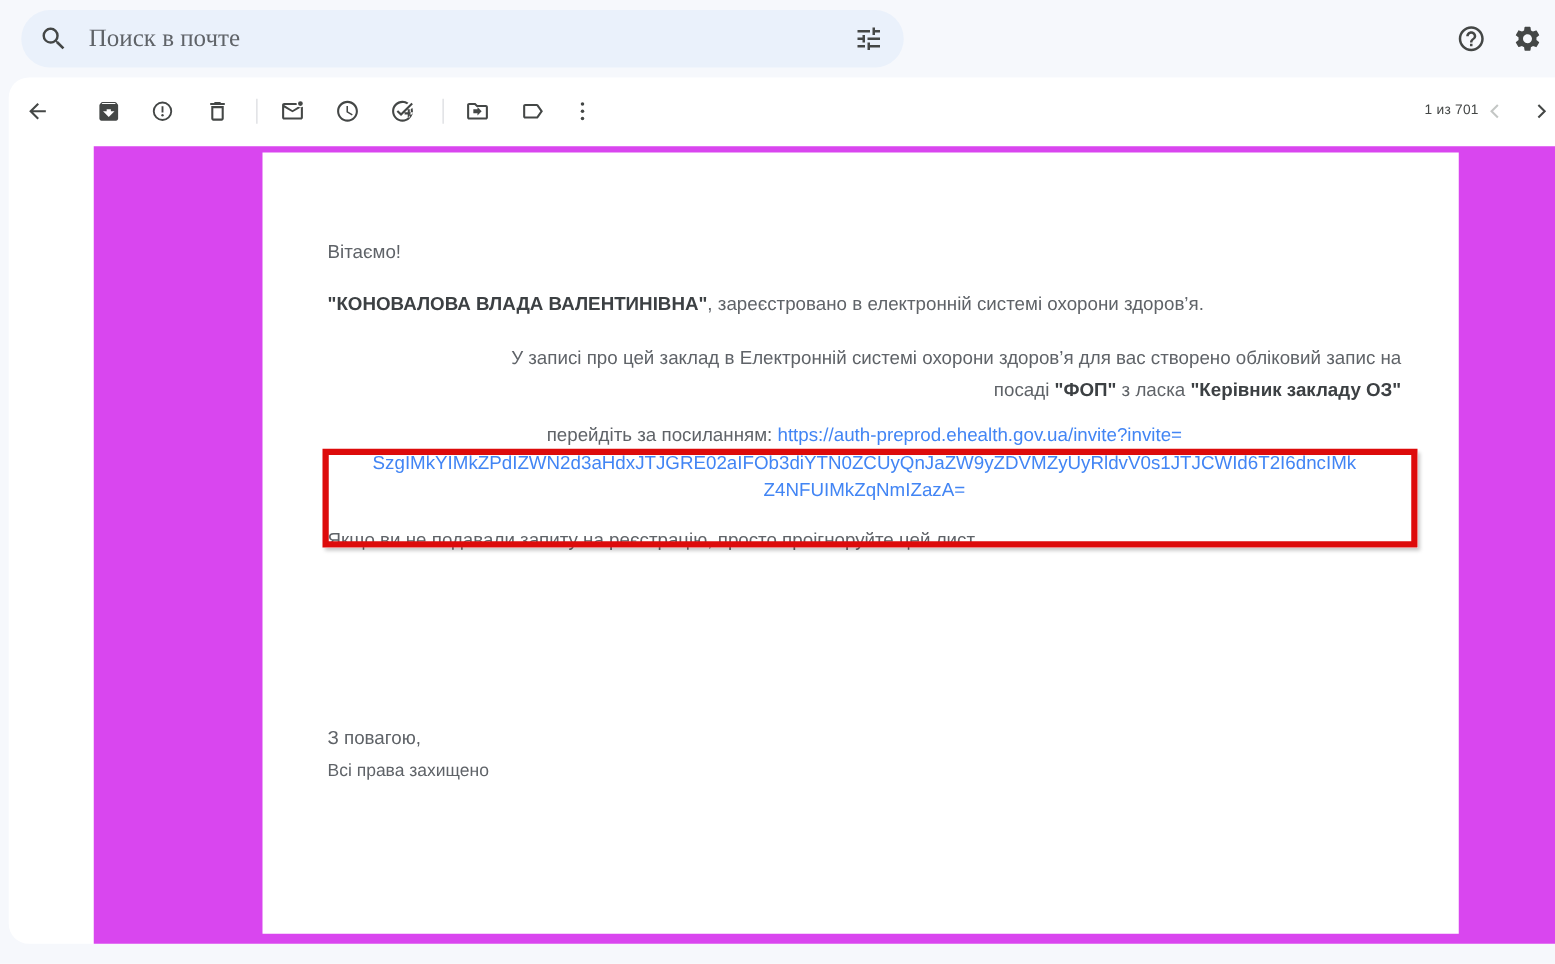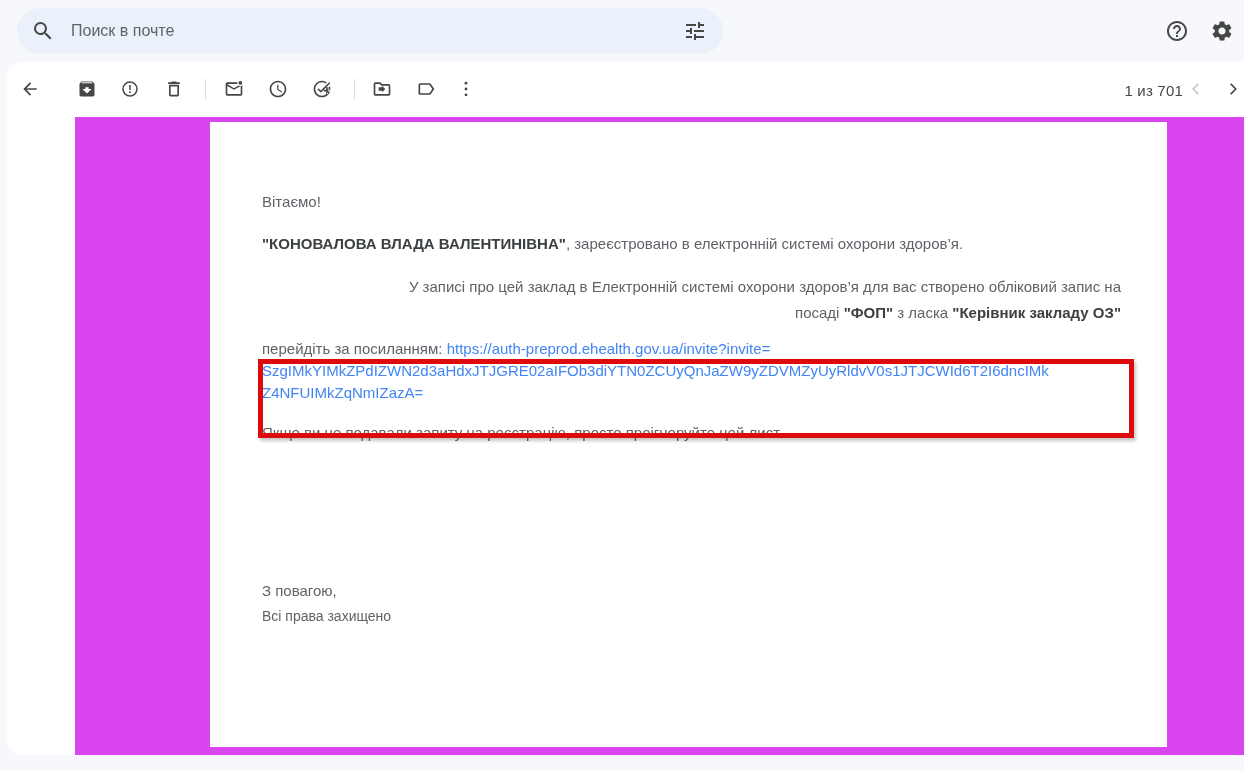--- a/index.html
+++ b/index.html
@@ -10,43 +10,43 @@
     -webkit-font-smoothing:antialiased;
   }
   
   .search-bar{
     position:absolute;left:17px;top:8px;width:706px;height:46px;
     background:#eaf1fb;border-radius:24px;display:flex;align-items:center;
   }
   .search-bar .lead-icon{margin-left:14px;width:24px;height:24px;flex:0 0 auto;cursor:pointer;}
   .search-input{
     flex:1;border:none;outline:none;background:transparent;
-    margin-left:14px;font-size:16px;color:#202124;
-    font-family:Liberation Sans, sans-serif;
+    margin-left:14px;font-size:20px;color:#202124;
+    font-family:Liberation Serif, serif;
   }
   .search-input::placeholder{color:#5f6368;opacity:1;}
   .search-bar .trail-icon{margin-right:16px;width:24px;height:24px;flex:0 0 auto;cursor:pointer;}
   .hdr-btn{position:absolute;top:19px;width:24px;height:24px;cursor:pointer;}
   .hdr-help{left:1165px;}
   .hdr-gear{left:1210px;}
   
   .mail-surface{
     position:absolute;left:7px;top:62px;width:1237px;height:693px;
     background:#ffffff;border-radius:16px 0 0 16px;
   }
   .toolbar{position:absolute;left:0;top:0;right:0;height:55px;}
   .tb-btn{
     position:absolute;top:7px;width:40px;height:40px;border-radius:50%;
     display:flex;align-items:center;justify-content:center;cursor:pointer;
   }
   .tb-btn svg{width:20px;height:20px;fill:#444746;}
   .tb-divider{position:absolute;top:17px;width:1px;height:20px;background:#dadce0;}
   .pager-count{
     position:absolute;left:1112px;top:20px;width:64px;text-align:right;
-    font-size:15px;color:#444746;letter-spacing:.2px;
+    font-size:11px;color:#444746;letter-spacing:.2px;
   }
   .pager-btn{position:absolute;top:9px;width:36px;height:36px;border-radius:50%;
     display:flex;align-items:center;justify-content:center;cursor:pointer;}
   .pager-btn svg{width:22px;height:22px;fill:none;stroke-width:1.8;}
   .pager-prev{left:1171px;}
   .pager-prev svg{stroke:#c4c7c5;}
   .pager-next{left:1208px;}
   .pager-next svg{stroke:#444746;}
   
   .email-bg{
@@ -62,21 +62,21 @@
     font-size:15px;line-height:26px;color:#5f6368;
   }
   .email-content p{margin:0;}
   .p-registered{margin-top:16px !important;}
   .p-account{margin-top:17px !important;text-align:right;}
   .p-confirm{margin-top:12px !important;}
   .p-order{margin-top:20px !important;}
   .p-ignore{margin-top:16px !important;}
   .b{font-weight:bold;color:#3c4043;}
   a.body-link{color:#4285f4;text-decoration:none;cursor:pointer;}
-  .link-wrap{line-height:22px;margin-top:4px;}
+  .link-wrap{line-height:22px;margin-top:4px;text-align:center;}
   .url-line{display:block;word-break:break-all;}
   .signature{margin-top:132px;}
   .sig-orgs{line-height:26px;}
   a.sig-link{color:#2196f3;font-weight:bold;font-size:15.5px;text-decoration:none;cursor:pointer;}
   .sig-copy{font-size:14px;line-height:22px;color:#5f6368;margin-top:1px;}
   
   .highlight-box{
     position:absolute;left:258px;top:359px;width:876px;height:79px;
     box-sizing:border-box;border:5px solid #dd0b0b;
     box-shadow:2px 3px 3px rgba(0,0,0,.22);

